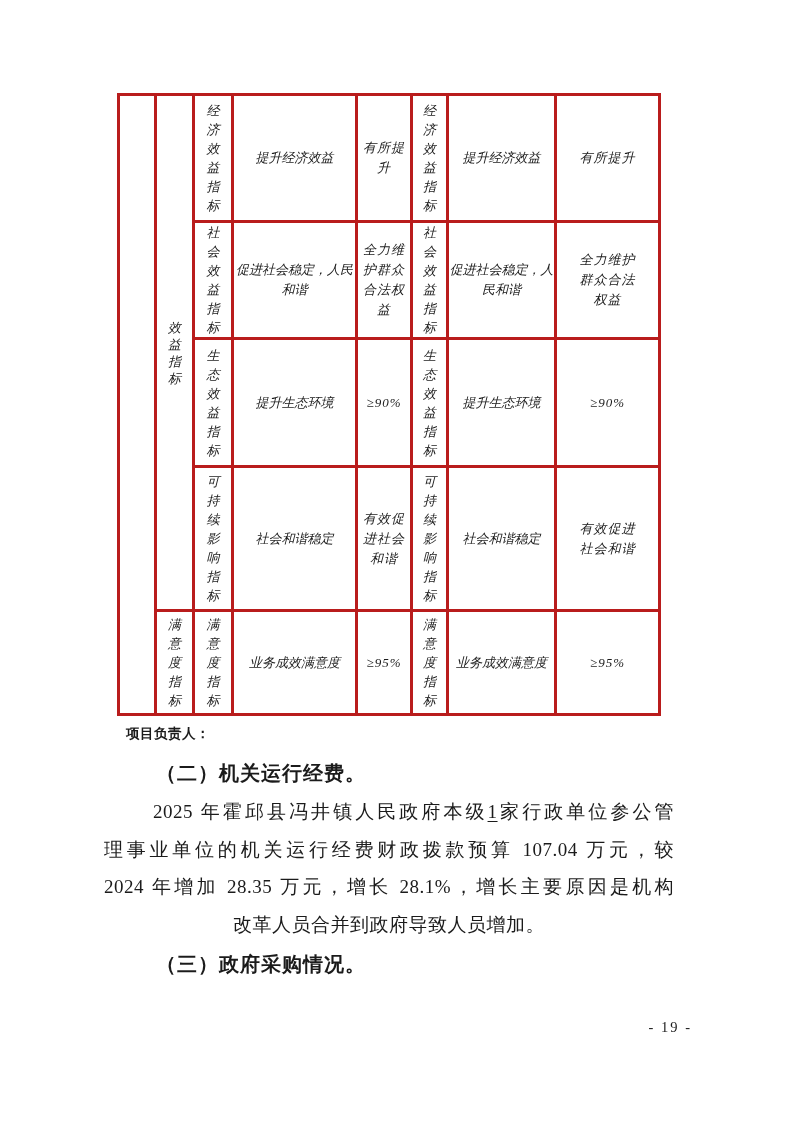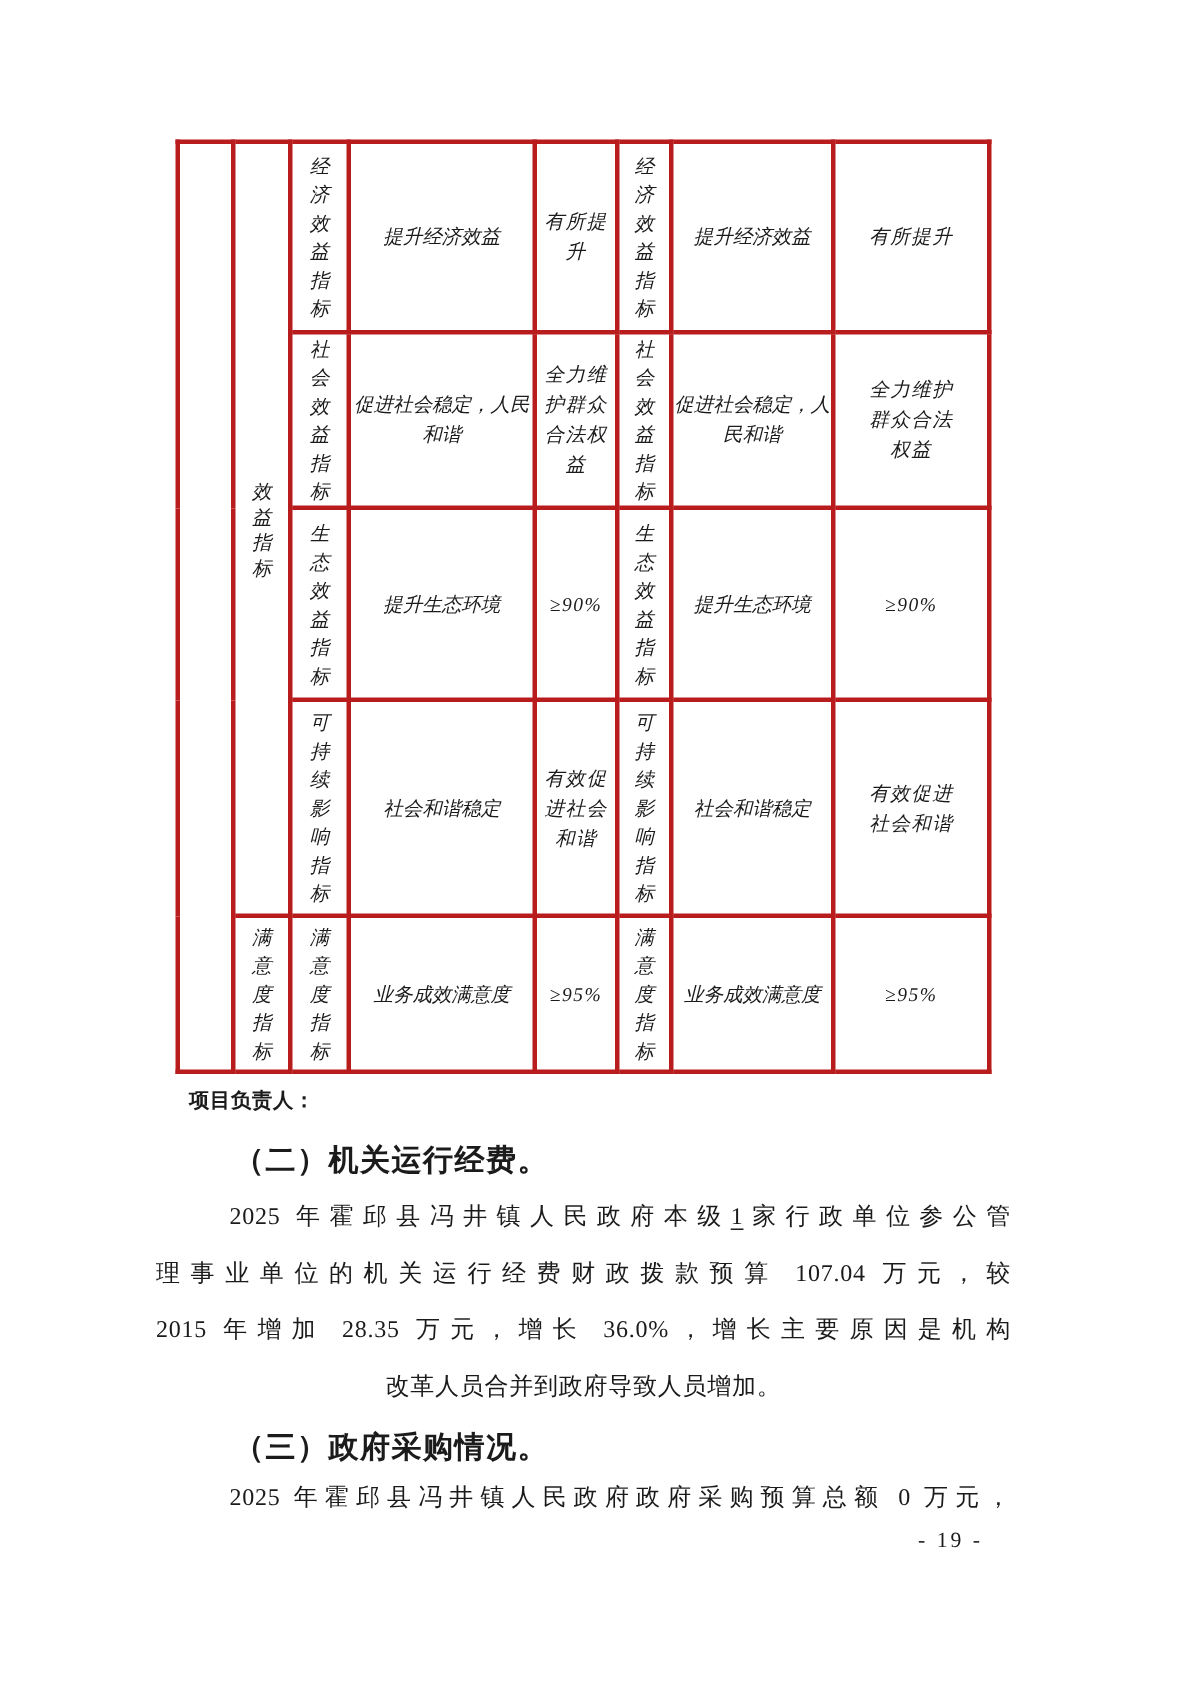--- a/index.html
+++ b/index.html
@@ -59,32 +59,32 @@
   .sec-heading {
     position: absolute; left: 104px; width: 572px;
     font-size: 20px; font-weight: bold; letter-spacing: 1px;
     font-family: "Liberation Serif", "DejaVu Serif", serif;
   }
   .h2 { top: 760px; text-indent: 52px; }
   .h3 { top: 951px; text-indent: 52px; }
 
   .para {
     position: absolute; left: 104px; width: 570px;
-    font-size: 16px; line-height: 37.5px; letter-spacing: 0.5px;
+    font-size: 19px; line-height: 37.5px; letter-spacing: 0.5px;
   }
   .p1 { top: 793px; }
   .p2 { top: 980px; }
   .jline { text-align: justify; text-align-last: justify; }
   .lline { text-align: center; }
   .ind { text-indent: 49px; }
   .u { text-decoration: underline; text-underline-offset: 3px; }
 
   .pagenum {
     position: absolute; left: 612px; top: 1019px; width: 80px;
-    font-size: 14.5px; text-align: left; letter-spacing: 2px;
+    font-size: 14.5px; text-align: right; letter-spacing: 2px;
   }
 </style>
 </head>
 <body>
 
 <div class="page">
 
   <div class="tbl-wrap">
     <table class="perf">
       <colgroup>
@@ -209,25 +209,22 @@
     </table>
   </div>
 
   <div class="footnote">项目负责人：</div>
 
   <div class="sec-heading h2">（二）机关运行经费。</div>
 
   <div class="para p1">
     <div class="jline ind"><span>2025 年霍邱县冯井镇人民政府本级</span><span class="u">1</span><span>家行政单位参公管</span></div>
     <div class="jline">理事业单位的机关运行经费财政拨款预算 107.04 万元，较</div>
-    <div class="jline">2015 年增加 28.35 万元，增长 36.0%，增长主要原因是机构</div>
+    <div class="jline">2024 年增加 28.35 万元，增长 28.1%，增长主要原因是机构</div>
     <div class="lline">改革人员合并到政府导致人员增加。</div>
   </div>
 
   <div class="sec-heading h3">（三）政府采购情况。</div>
 
-  <div class="para p2">
-    <div class="jline ind">2025 年霍邱县冯井镇人民政府政府采购预算总额 0 万元，</div>
-  </div>
 
   <div class="pagenum">- 19 -</div>
 
 </div>
 
 </body></html>

